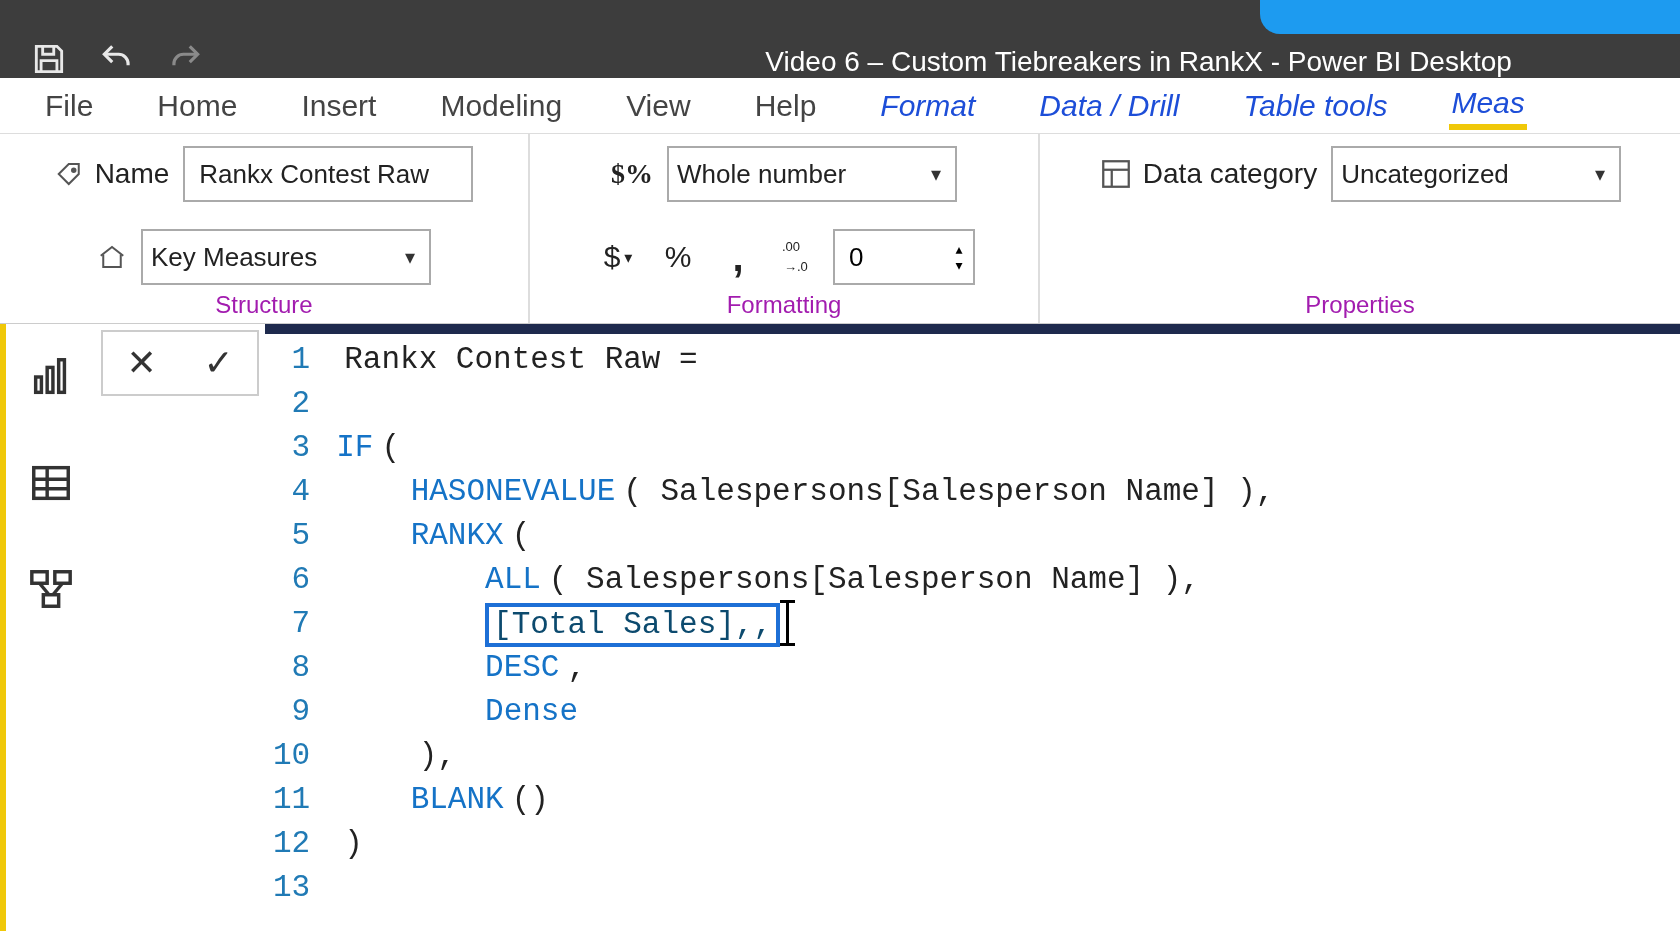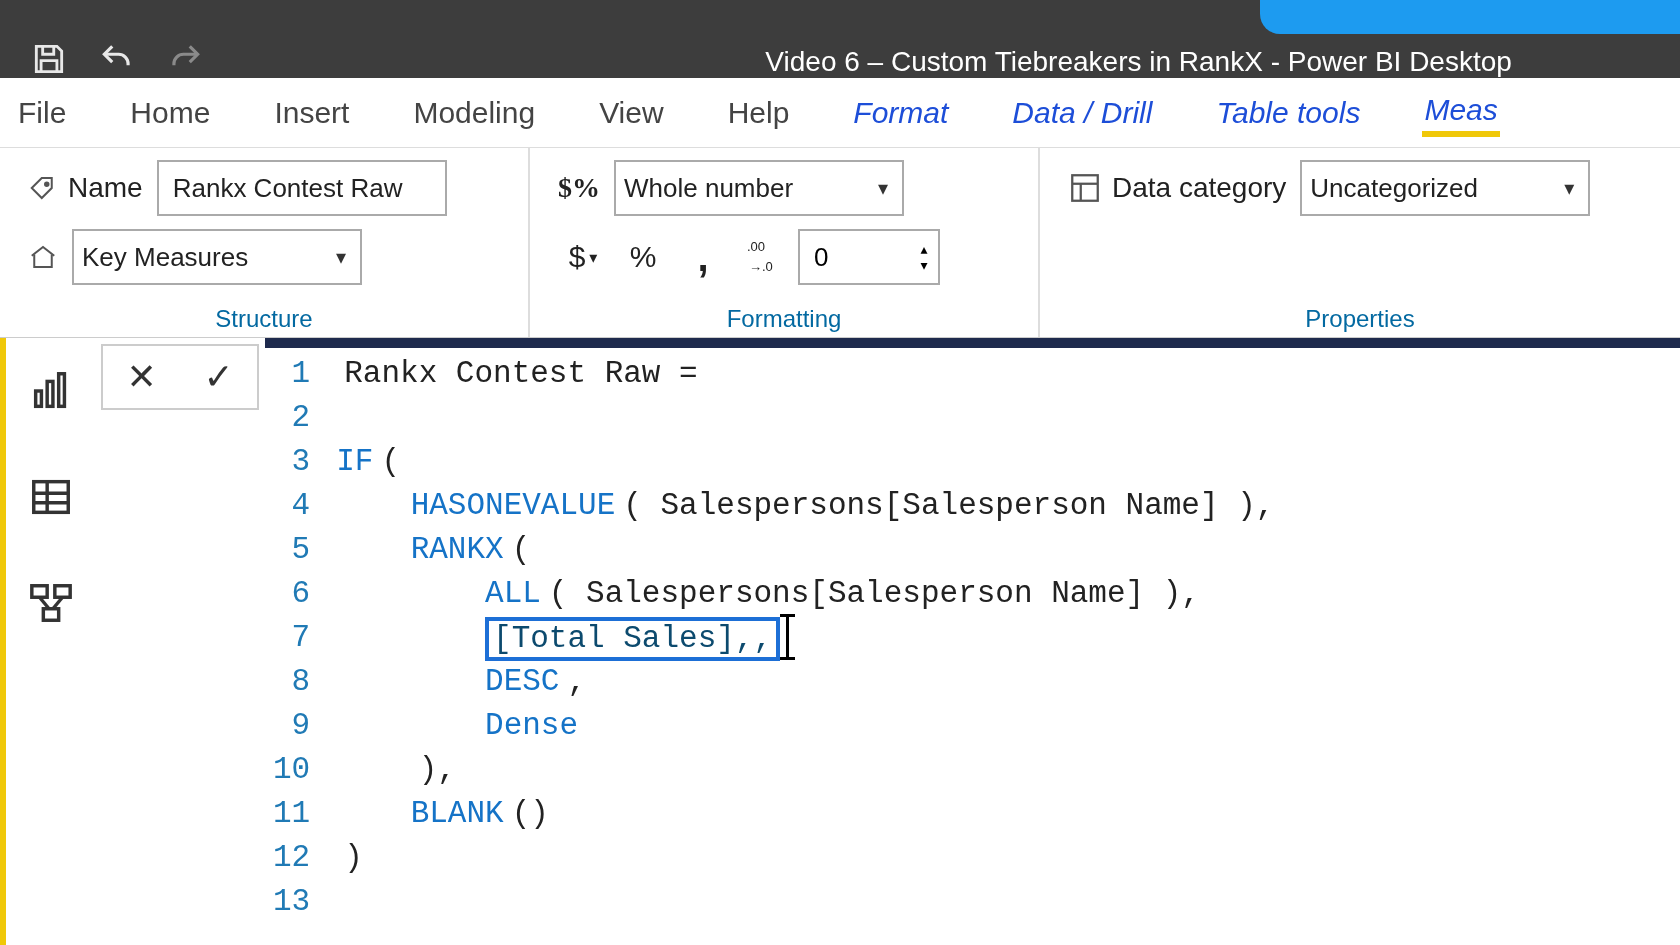--- a/index.html
+++ b/index.html
@@ -14,24 +14,24 @@
     color: #fff;
     position: relative;
   }
   .titlebar .qat { display: flex; align-items: center; gap: 30px; padding-left: 30px; }
   .titlebar .qat .icon { width: 38px; height: 38px; color: #e8e8e8; display:flex; align-items:center; justify-content:center; }
   .titlebar .title { position: absolute; left: 50%; transform: translateX(-10%); font-size: 28px; color: #fff; white-space: nowrap; }
   .titlebar .teams-tab { position: absolute; right: 0; top: 0; height: 34px; width: 420px; background: #1d9bf0; border-radius: 0 0 0 20px; }
 
   
   .ribbon-tabs {
-    height: 70px;
+    height: 56px;
     display: flex;
     align-items: center;
-    padding-left: 16px;
+    padding-left: 43px;
     gap: 60px;
     font-size: 30px;
     color: #444;
     border-bottom: 1px solid #ddd;
     position: relative;
   }
   .ribbon-tabs .tab { cursor: pointer; padding: 4px 2px; }
   .ribbon-tabs .tab.contextual { color: #1d4ed8; font-style: italic; }
   .ribbon-tabs .tab.active { border-bottom: 6px solid #f0c808; }
 
@@ -47,23 +47,23 @@
     flex-direction: column;
     justify-content: flex-start;
     position: relative;
   }
   .ribbon-group .group-label {
     position: absolute;
     bottom: 4px;
     left: 0; right: 0;
     text-align: center;
     font-size: 24px;
-    color: #0369a1;
-  }
-  .field-row { display: flex; align-items: center; gap: 14px; margin-bottom: 13px; }
+    color: #a21caf;
+  }
+  .field-row { display: flex; align-items: center; gap: 14px; margin-bottom: 27px; justify-content: center; }
   .field-label { font-size: 28px; color: #222; display:flex; align-items:center; gap:10px; }
   .field-label svg { width: 30px; height:30px; }
   .text-input, .select-input {
     height: 56px;
     border: 2px solid #aaa;
     padding: 4px 14px;
     font-size: 26px;
     background: #fff;
     color: #222;
   }

